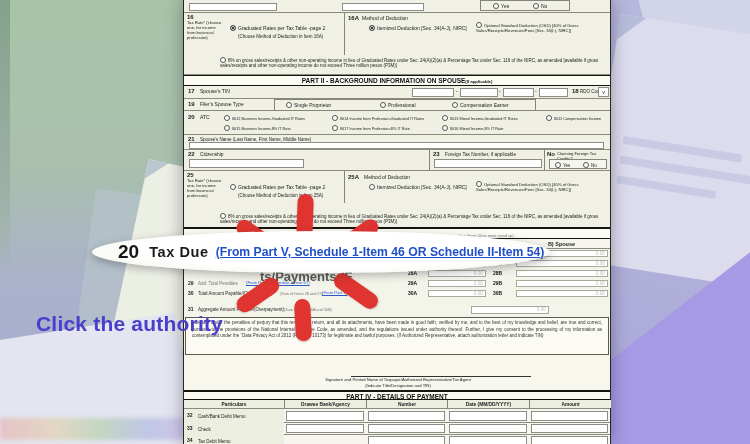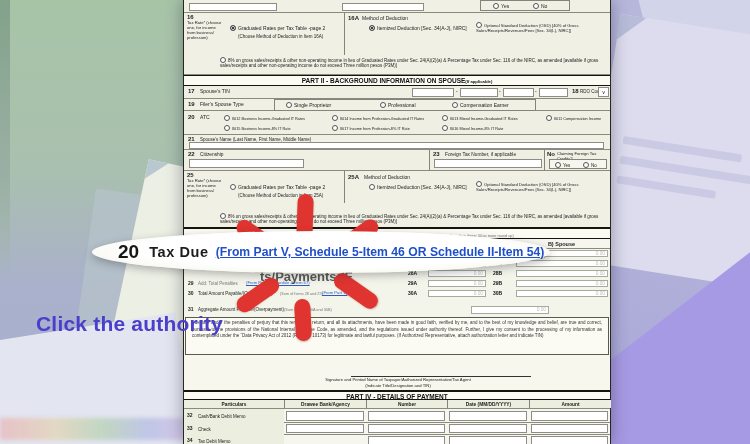--- a/index.html
+++ b/index.html
@@ -295,16 +295,16 @@
   <div class="stroke" style="left:297px;top:194px;height:50px;transform:rotate(2deg)"></div>
   <div class="stroke" style="left:248px;top:214px;height:44px;transform:rotate(-55deg)"></div>
   <div class="stroke" style="left:350px;top:213px;height:46px;transform:rotate(55deg)"></div>
   <div class="stroke" style="left:250px;top:271px;height:48px;transform:rotate(55deg)"></div>
   <div class="stroke" style="left:348px;top:266px;height:50px;transform:rotate(-55deg)"></div>
   <div class="stroke" style="left:295px;top:299px;height:42px;transform:rotate(-3deg)"></div>
 
   <div class="callout">
     <span class="no">20</span>
     <span class="due">Tax Due</span>
-    <span class="biglink">(From Part V, Schedule 5-Item 46 OR Schedule II-Item 54)</span>
+    <span class="biglink">(From Part V, Schedule 1-Item 46 OR Schedule II-Item 54)</span>
   </div>
 
 </div>
 
 </body></html>

